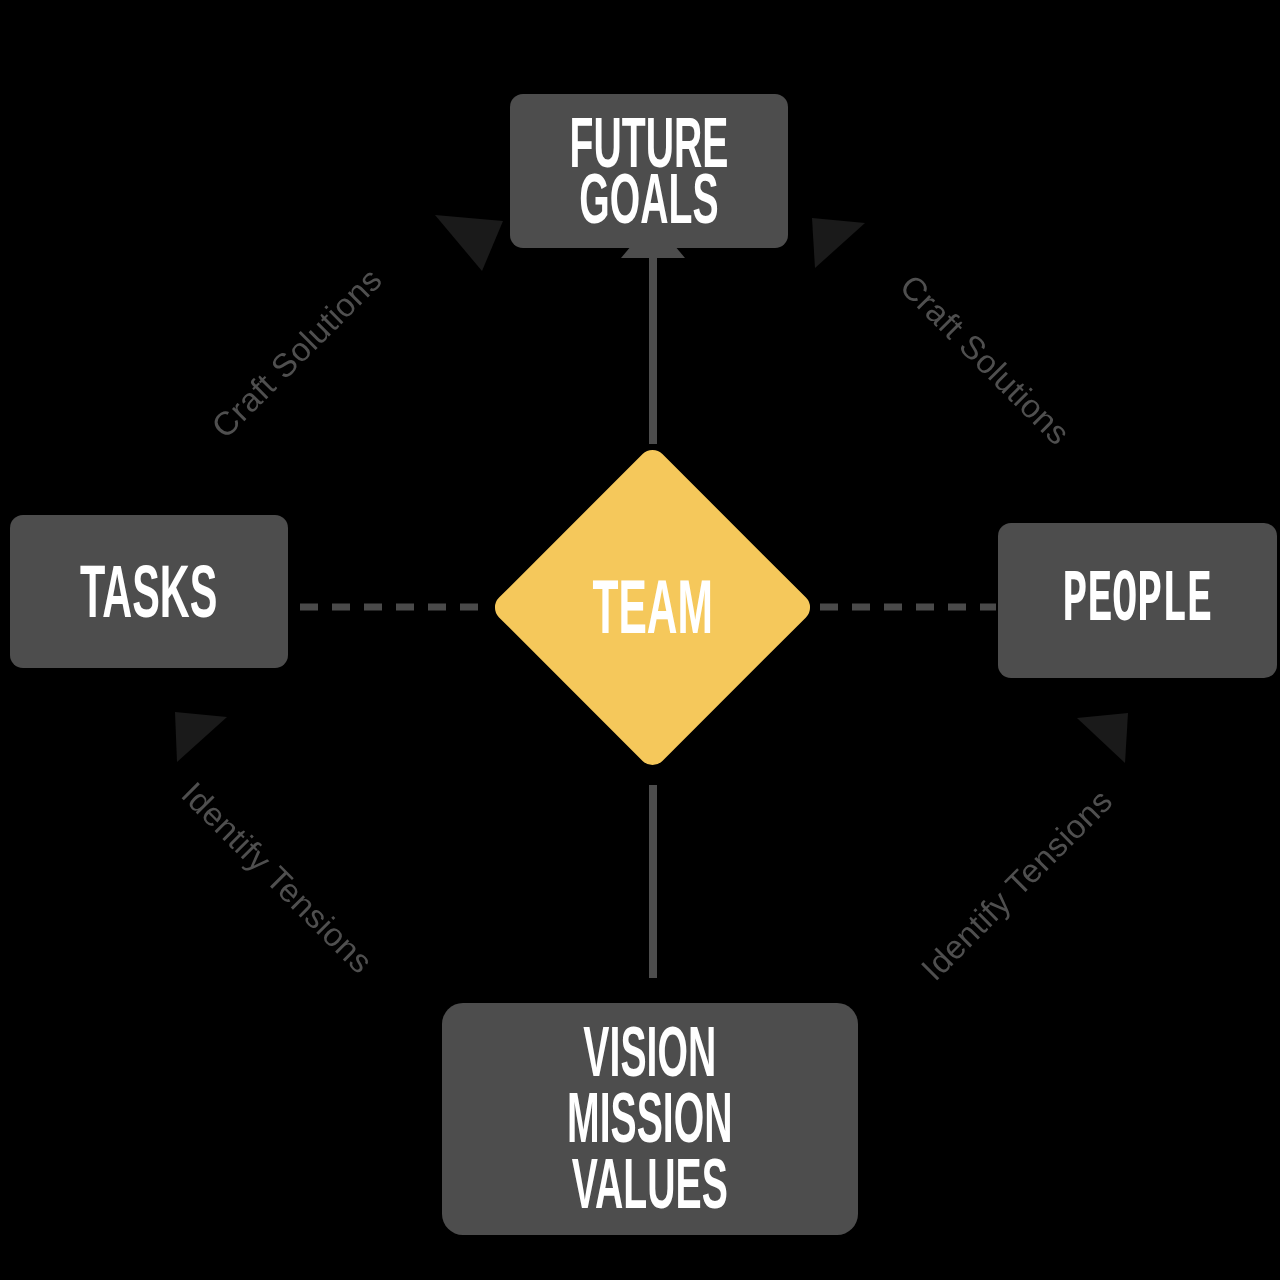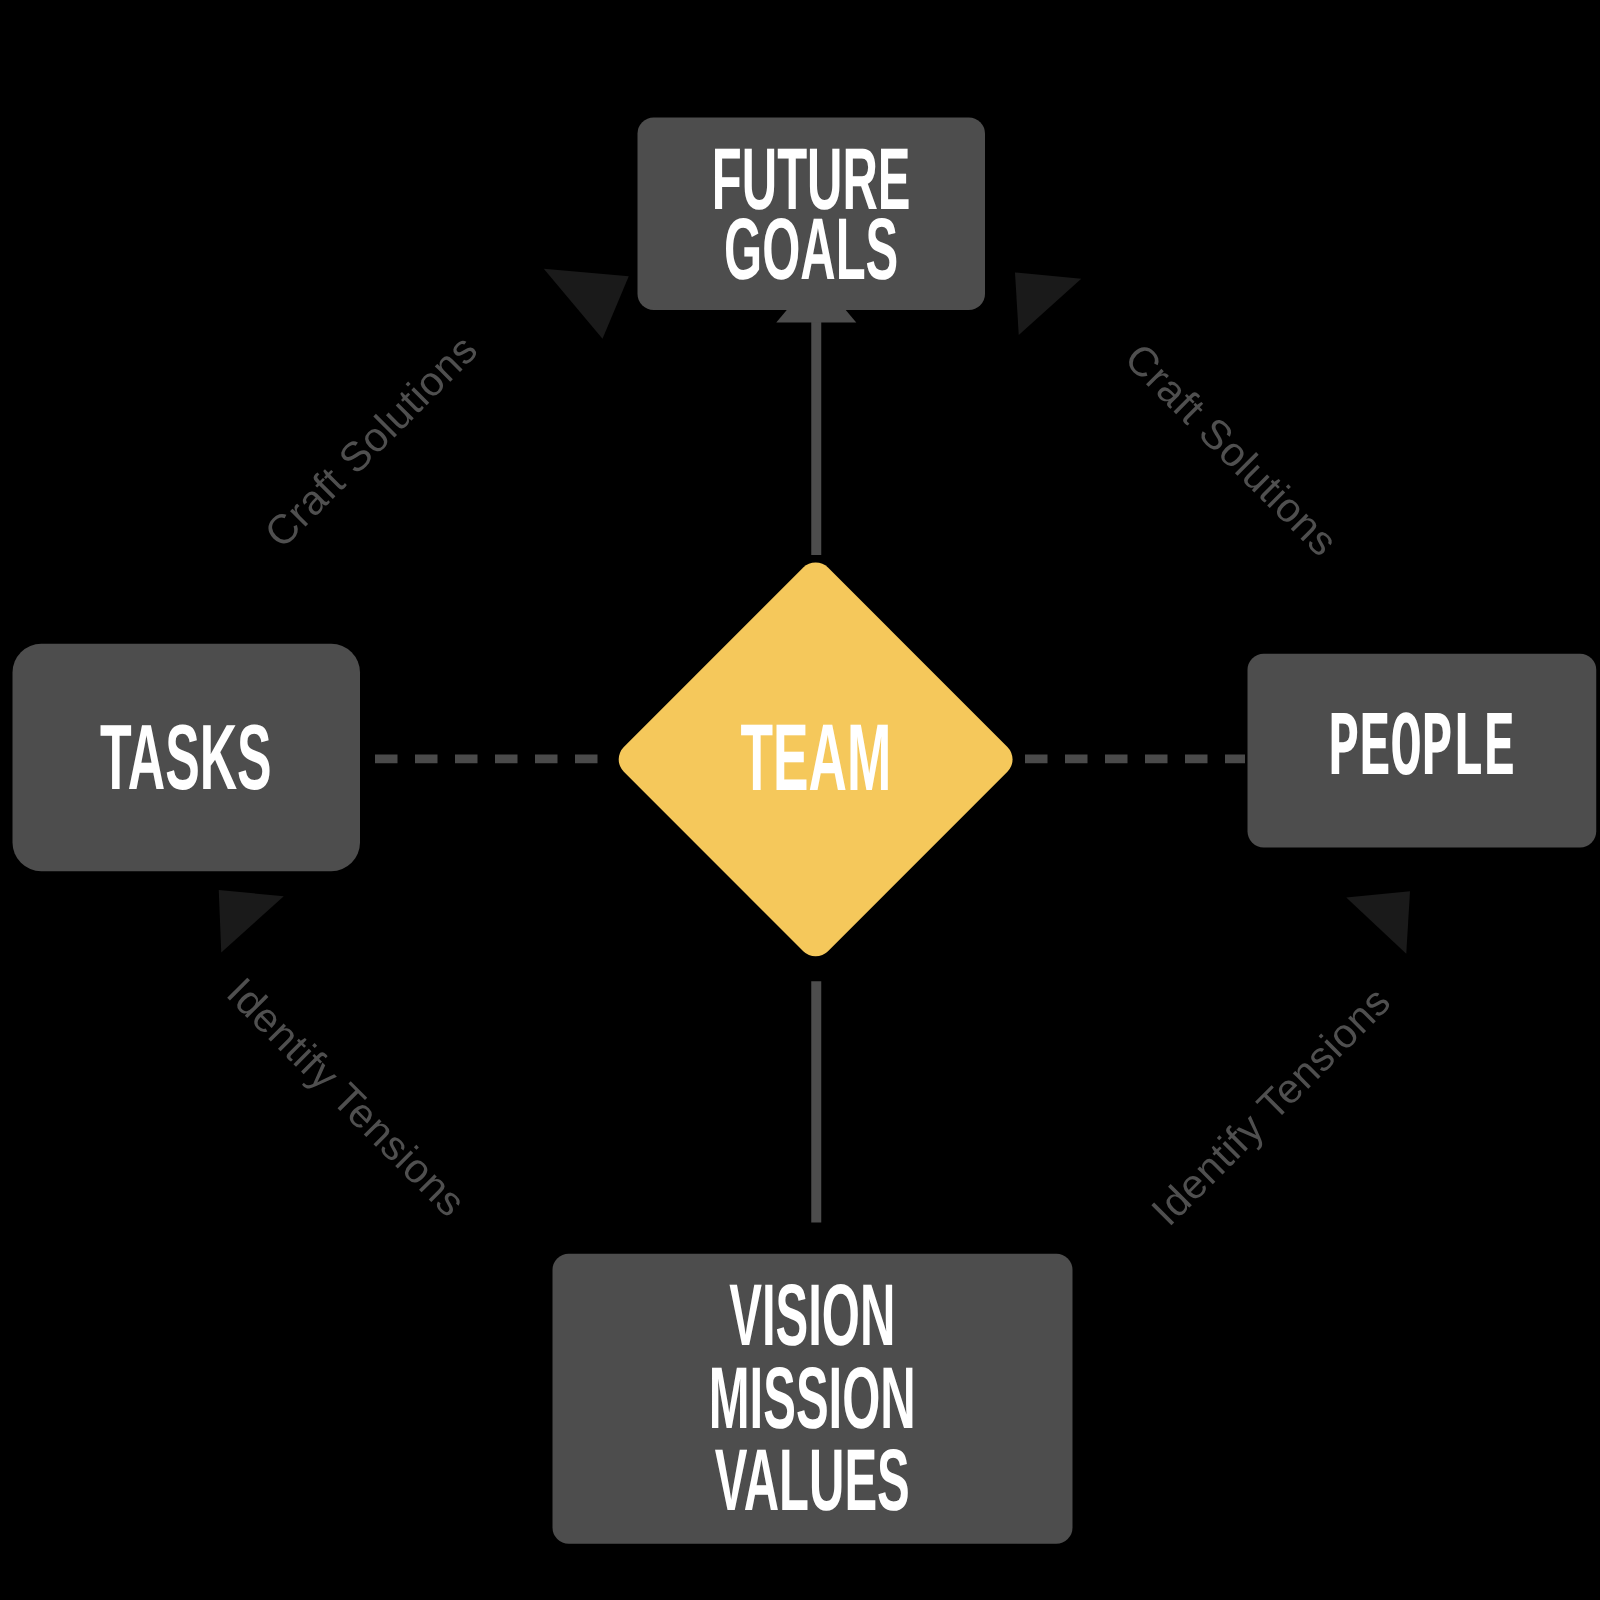--- a/index.html
+++ b/index.html
@@ -27,25 +27,25 @@
   .node-label {
     color: #FFFFFF;
     font-weight: 700;
     text-align: center;
     white-space: pre-line;
     transform: scaleX(0.56);
     line-height: 0.8;
   }
   #node-future-goals { left: 510px; top: 58px;  width: 278px; height: 154px; margin-top: 36px; }
   #node-future-goals .node-label { font-size: 70px; line-height: 0.8; }
-  #node-tasks        { left: 10px;  top: 515px; width: 278px; height: 182px; border-radius: 23px; }
+  #node-tasks        { left: 10px;  top: 515px; width: 278px; height: 153px; }
   #node-tasks .node-label { font-size: 74px; }
   #node-people       { left: 998px; top: 523px; width: 279px; height: 155px; font-family: Liberation Mono, monospace; }
   #node-people .node-label { font-size: 74px; }
-  #node-vision       { left: 442px; top: 1003px; width: 416px; height: 232px; }
+  #node-vision       { left: 442px; top: 1003px; width: 416px; height: 232px; border-radius: 21px; }
   #node-vision .node-label { font-size: 70px; line-height: 0.94; }
   #diamond-team {
     position: absolute;
     left: 537px; top: 492px;
     width: 231px; height: 231px;
     background: #F5C85B;
     border-radius: 14px;
     transform: rotate(45deg);
     display: flex;
     align-items: center;

